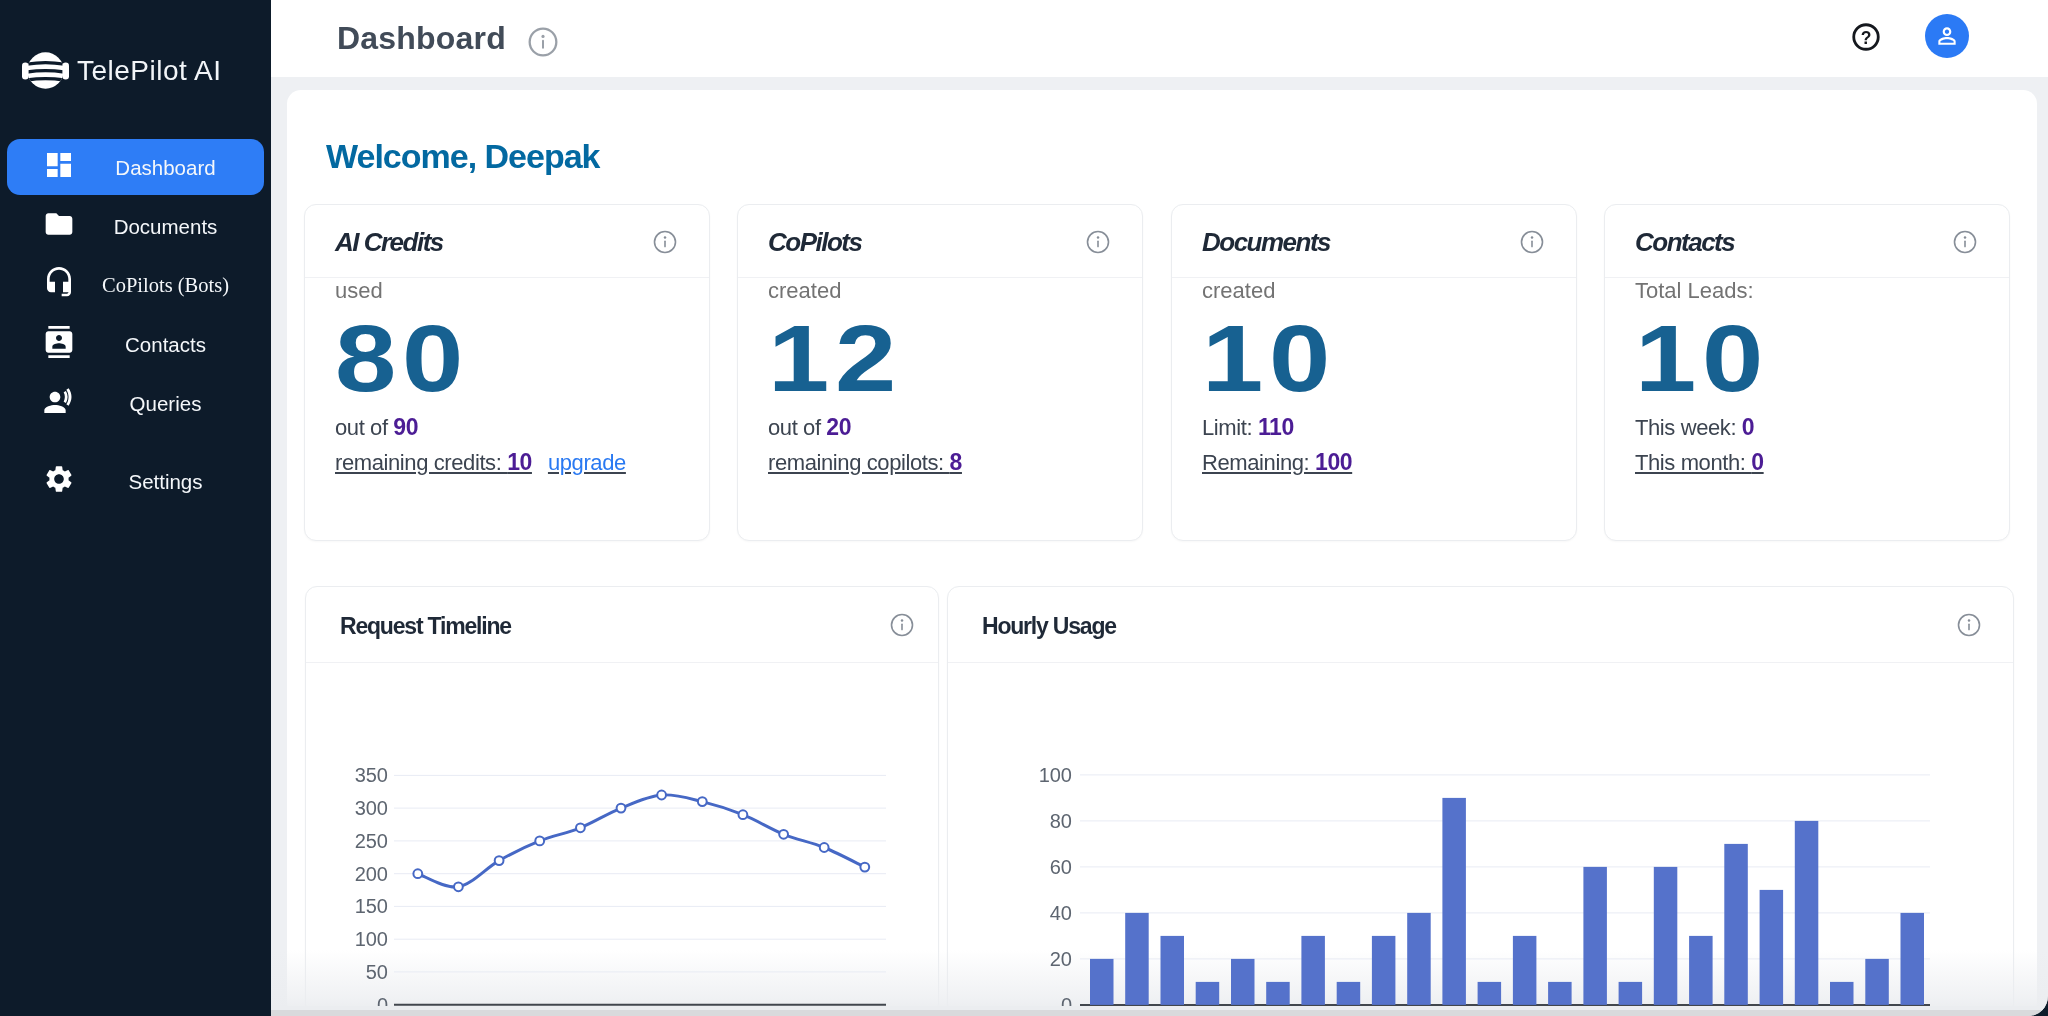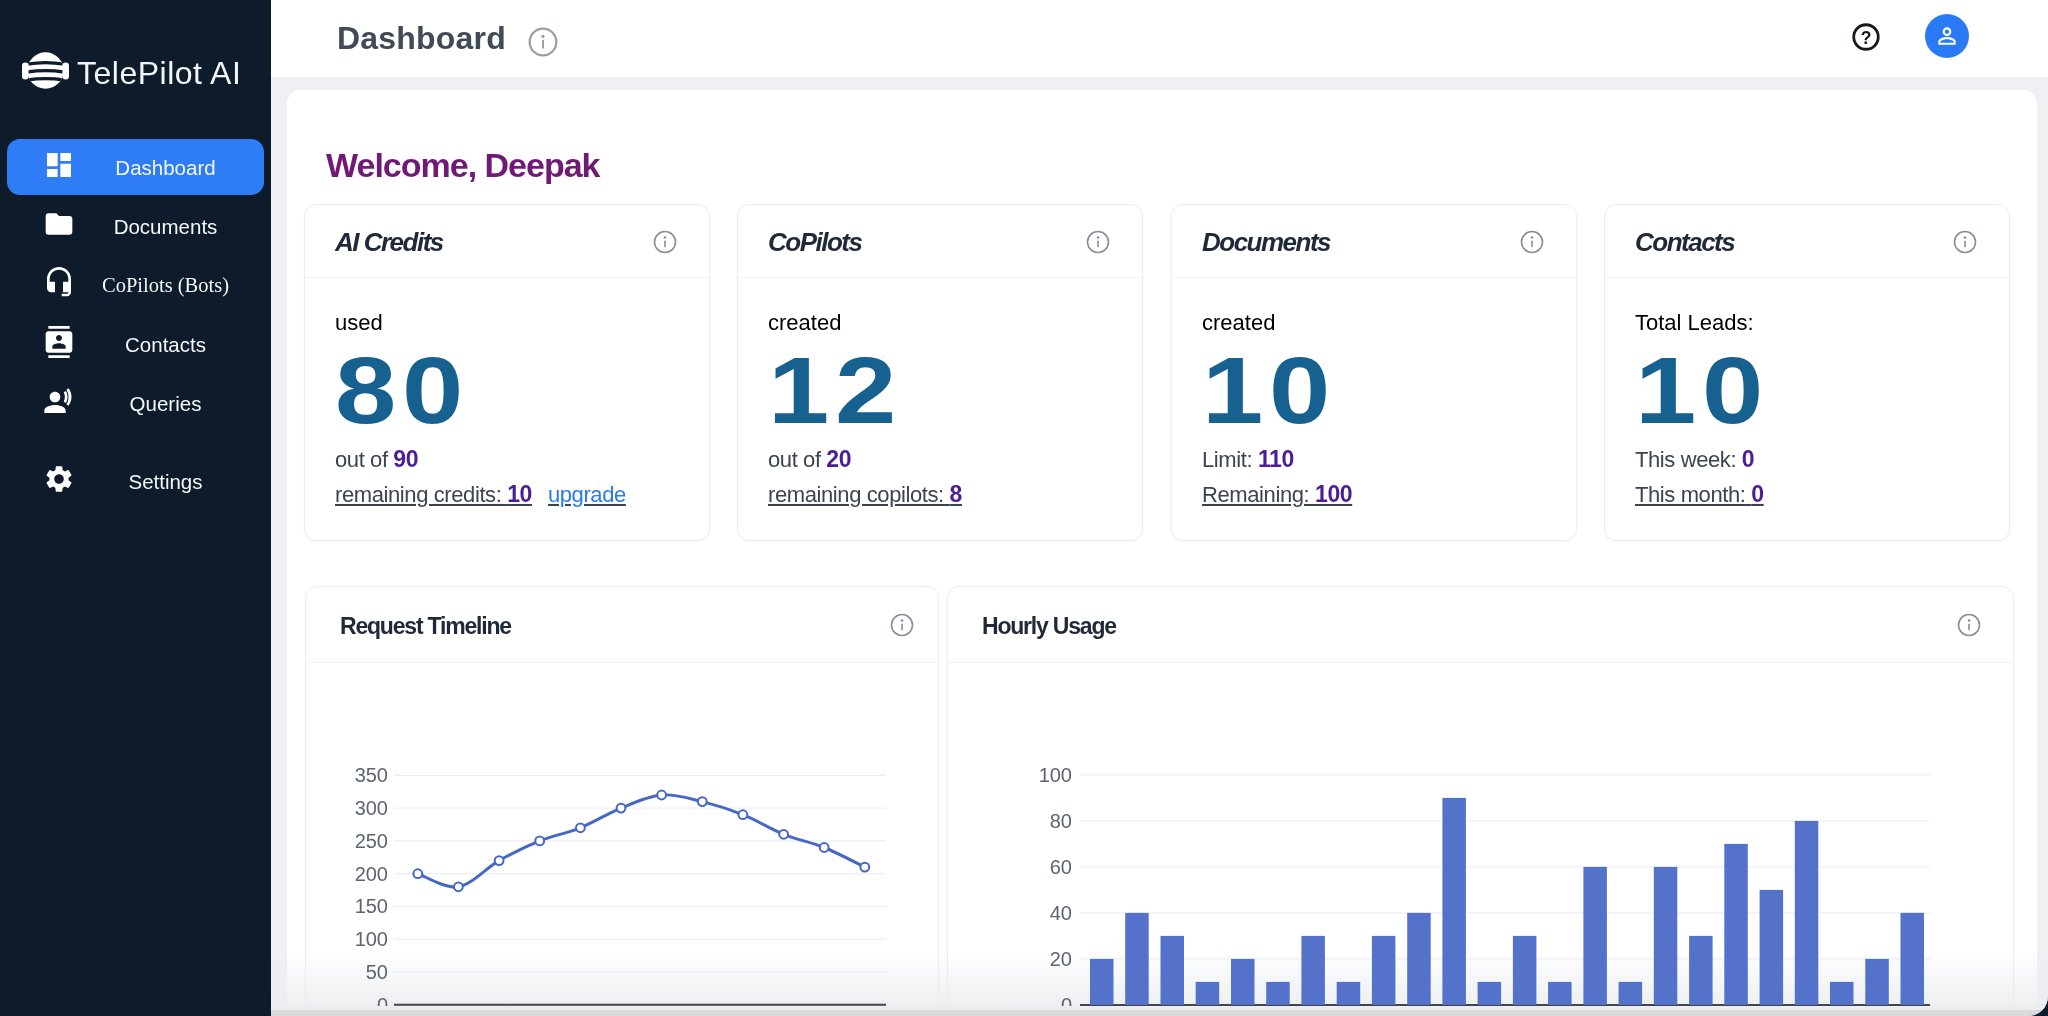--- a/index.html
+++ b/index.html
@@ -2,43 +2,43 @@
 <html><head>
 <meta charset="utf-8">
 <style>
 *{margin:0;padding:0;box-sizing:border-box;}
 html,body{width:2048px;height:1016px;overflow:hidden;}
 body{font-family:"Liberation Sans",sans-serif;background:#0d1b2a;position:relative;}
 .wrap{position:absolute;left:271px;top:0;width:1777px;height:1016px;background:#eef0f3;border-bottom-right-radius:20px;overflow:hidden;}
 .topbar{position:absolute;left:0;top:0;width:1777px;height:77px;background:#fff;}
 .tb-title{position:absolute;left:66px;top:20px;font-size:32px;font-weight:bold;color:#414b58;letter-spacing:0.2px;}
 .panel{position:absolute;left:16px;top:90px;width:1750px;height:926px;background:#fff;border-radius:14px;}
-.welcome{position:absolute;left:55px;top:146px;font-size:34px;font-weight:bold;color:#701a75;letter-spacing:-1px;}
+.welcome{position:absolute;left:55px;top:137px;font-size:34px;font-weight:bold;color:#0369a1;letter-spacing:-1px;}
 .card{position:absolute;top:204px;width:406px;height:337px;background:#fff;border:1px solid #ebedf0;border-radius:12px;box-shadow:0 1px 2px rgba(16,24,40,0.03);}
 .chead{position:absolute;left:0;top:0;right:0;height:73px;border-bottom:1px solid #f0f1f4;}
 .chead .t{position:absolute;left:30px;top:22px;font-size:26px;font-weight:bold;color:#1f2937;letter-spacing:-1.5px;font-style:italic;}
 .chead svg{position:absolute;right:32px;top:25px;}
 .cbody{position:absolute;left:30px;top:73px;right:26px;}
-.lbl{margin-top:32px;font-size:22px;color:#000000;}
+.lbl{font-size:22px;color:#737373;}
 .num{margin-top:14px;font-size:95px;line-height:80px;font-weight:bold;color:#176191;letter-spacing:5px;transform:scaleX(1.16);transform-origin:0 50%;width:200px;}
 .l3{margin-top:16px;font-size:22px;letter-spacing:-0.4px;color:#3c4450;}
 .l4{margin-top:8px;font-size:22px;letter-spacing:-0.4px;white-space:nowrap;color:#3c4450;text-decoration:underline;}
 .l3 b,.l4 b{color:#4c1d95;font-size:23px;margin-top:22px;}
 .upg{color:#2979f2;margin-left:16px;}
 .chartcard{position:absolute;top:586px;background:#fff;border:1px solid #ebedf0;border-radius:12px;box-shadow:0 1px 2px rgba(16,24,40,0.03);}
 .chartcard .hd{position:absolute;left:0;top:0;right:0;height:76px;border-bottom:1px solid #f0f1f4;}
 .chartcard .hd .t{position:absolute;left:34px;top:26px;font-size:23px;font-weight:bold;color:#1f2937;letter-spacing:-1.2px;}
 .chartcard .hd svg{position:absolute;right:24px;top:26px;}
 .fade{position:absolute;left:0;top:950px;width:1777px;height:60px;background:linear-gradient(180deg,rgba(235,237,240,0) 0%,rgba(235,237,240,0.75) 80%,#ebedf0 100%);z-index:5;}
 .strip1{position:absolute;left:0;top:1006px;width:1777px;height:4px;background:#ebedf0;z-index:7;}
 .strip2{position:absolute;left:0;top:1010px;width:1777px;height:6px;background:#d9dadc;z-index:7;}
 .chartsvg{position:absolute;z-index:6;}
 .sidebar{position:absolute;left:0;top:0;width:271px;height:1016px;background:#0d1b2a;}
 .logo{position:absolute;left:22px;top:52px;}
-.logotext{position:absolute;left:77px;top:55px;font-size:32px;color:#f2f5f8;letter-spacing:0.5px;}
+.logotext{position:absolute;left:77px;top:55px;font-size:28px;color:#f2f5f8;letter-spacing:0.5px;}
 .mi{position:absolute;left:7px;width:257px;height:56px;border-radius:13px;color:#f4f7fa;}
 .mi.act{background:#2e7df6;}
 .mi svg{position:absolute;left:36px;top:10px;width:32px;height:32px;}
 .mi span{position:absolute;left:60px;right:0;top:17px;text-align:center;font-size:20.5px;}
 .hlp{position:absolute;left:1581px;top:23px;width:28px;height:28px;}
 .ava{position:absolute;left:1654px;top:14px;width:44px;height:44px;border-radius:50%;background:#2b7af5;}
 .ava svg{position:absolute;left:9px;top:9px;}
 </style>
 </head>
 <body>

